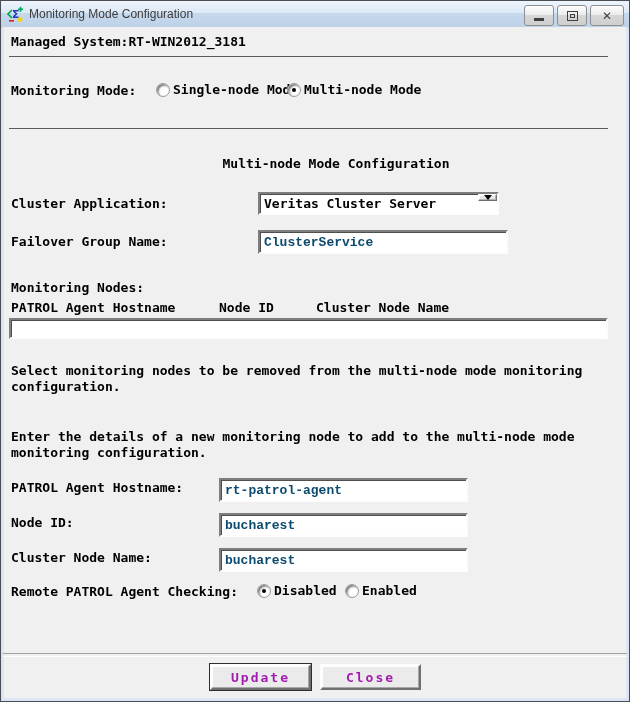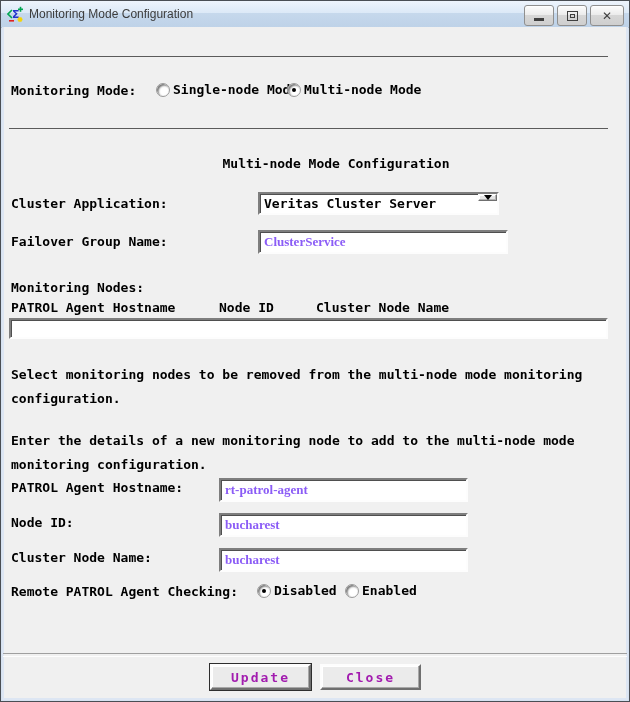--- a/index.html
+++ b/index.html
@@ -38,42 +38,42 @@
     position:absolute; left:1px; right:1px; top:26px; bottom:1px;
     background:#f0f0f0;
     border-left:2px solid #dde6f3; border-right:2px solid #dde6f3; border-bottom:2px solid #dde6f3;
     box-sizing:border-box;
   }
   .abs{position:absolute;}
   .lbl{white-space:pre; line-height:16px;}
   .sep-dark{height:1px; background:#5b5b5b;}
   .sep-etched{height:2px; border-top:1px solid #9f9f9f; border-bottom:1px solid #fdfdfd; box-sizing:content-box;}
   .center{text-align:center;padding-left:20px;}
-  .hint{line-height:24px; width:605px;}
+  .hint{line-height:16px; width:605px;}
   
   .radio-group{display:flex; align-items:center; gap:3px;}
   .radio{
     width:12px; height:12px; border-radius:50%; background:#fff; flex:none;
     border:1px solid #9a9a9a;
     box-shadow:inset 1.5px 1.5px 2px rgba(0,0,0,0.55), inset -1px -1px 1px #fdfdfd;
     position:relative; cursor:default;
   }
   .radio.checked::after{
     content:""; position:absolute; left:4px; top:4px; width:4px; height:4px;
     border-radius:50%; background:#000;
   }
   
   .sunken{
     box-sizing:border-box; background:#fff;
     border-style:solid; border-width:2px;
     border-color:#7e7e7e #fdfdfd #fdfdfd #7e7e7e;
     box-shadow:inset 1px 1px 0 #4f4f4f;
   }
   input.field{
-    font-family:Liberation Serif, serif; font-weight:bold; font-size:13px; color:#8b5cf6;
+    font-family:Liberation Mono, monospace; font-weight:bold; font-size:13px; color:#0c4a6e;
     padding:0 0 0 4px; margin:0; outline:none; height:24px;
   }
   
   .combo{display:flex; align-items:flex-start; height:23px;}
   .combo-text{flex:1; padding:1px 0 0 4px; line-height:18px; white-space:nowrap; overflow:hidden;}
   .combo-btn{
     width:17px; flex:none; background:#e6e6e6; margin:0;
     border-style:solid; border-width:1px;
     border-color:#fdfdfd #6f6f6f #6f6f6f #fdfdfd;
     box-shadow:inset -1px -1px 0 #b5b5b5, inset 1px 1px 0 #fff;
@@ -126,20 +126,21 @@
           </span>
         </div>
       <div class="winbtn wide">
           <span class="glyph-close">✕</span>
         </div>
     </div>
   </div>
 
   <div class="content-bg"></div>
 
+  <div class="abs lbl" style="left:10px; top:33px;">Managed System:RT-WIN2012_3181</div>
   <div class="abs sep-dark" style="left:8px; top:55px; width:599px;"></div>
 
   <div class="abs lbl" style="left:10px; top:82px;">Monitoring Mode:</div>
   <div class="abs radio-group" style="left:155px; top:81px;">
     <span class="radio"></span>
     <span class="lbl">Single-node Mode</span>
   </div>
   <div class="abs radio-group" style="left:286px; top:81px;">
     <span class="radio checked"></span>
     <span class="lbl">Multi-node Mode</span>

